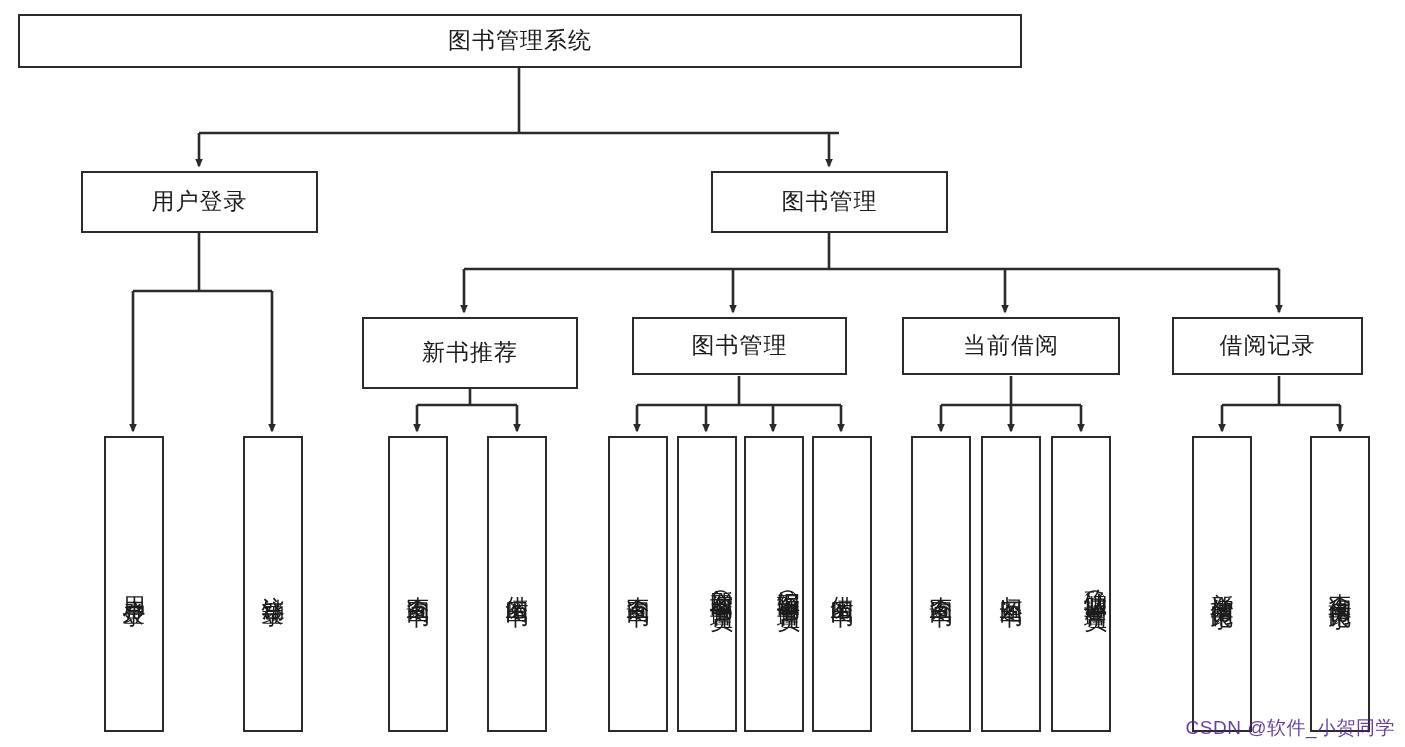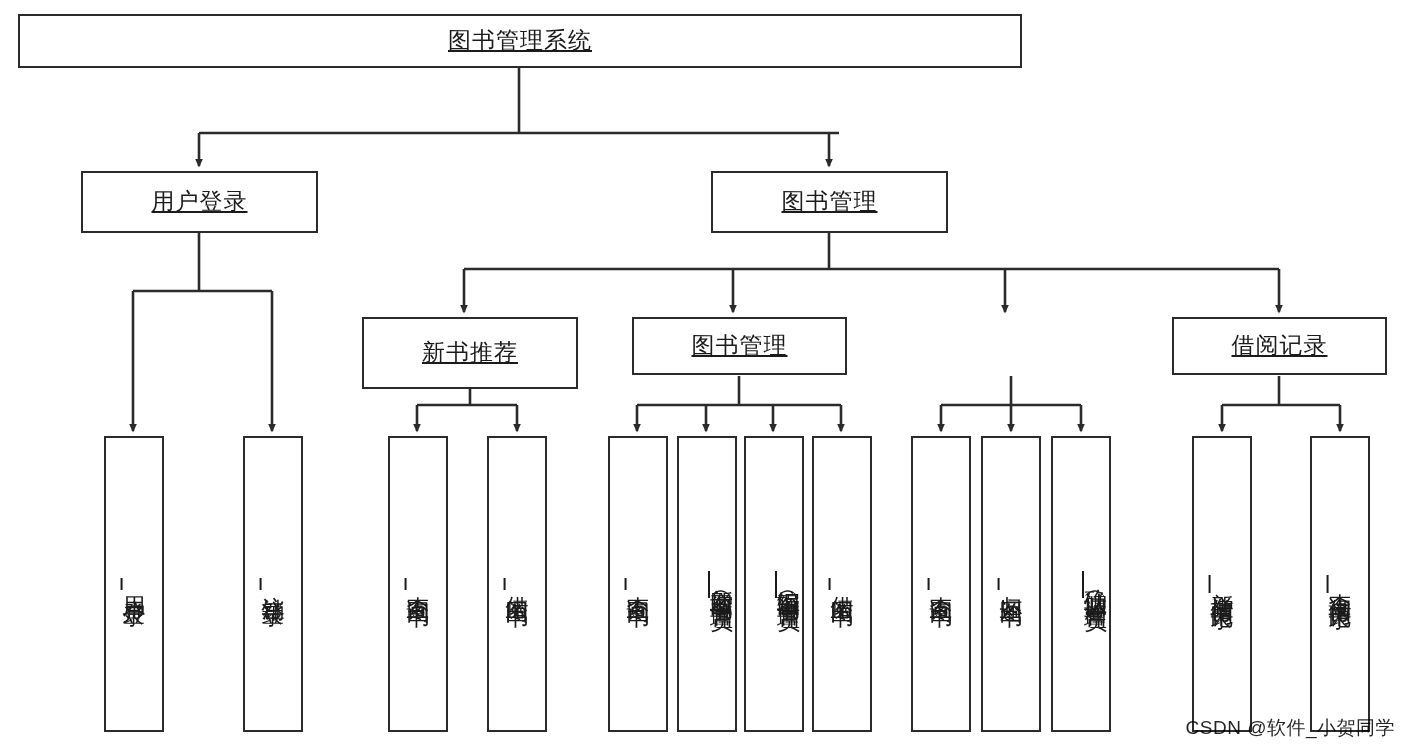--- a/index.html
+++ b/index.html
@@ -53,28 +53,27 @@
   }
   .node.vert.vtop {
     align-items: flex-start;
   }
   .node.vert.vmid {
     align-items: center;
   }
   .node-label {
     display: block;
     white-space: pre-wrap;
-    text-decoration: underline;
   }
   #watermark {
     position: absolute;
     right: 10px;
     bottom: 6px;
     font-size: 19px;
-    color: #000000;
+    color: #4c1d95;
     opacity: 0.85;
     white-space: nowrap;
     letter-spacing: 0.5px;
   }
 </style>
 </head>
 <body>
 
 <div id="diagram-root">
 
@@ -138,21 +137,24 @@
   <div class="node horiz" style="left:711px; top:171px; width:237px; height:62px;text-align:right;">
     <span class="node-label">图书管理</span>
   </div>
 
   <div class="node horiz" style="left:362px; top:317px; width:216px; height:72px;">
     <span class="node-label">新书推荐</span>
   </div>
   <div class="node horiz" style="left:632px; top:317px; width:215px; height:58px;">
     <span class="node-label">图书管理</span>
   </div>
-  <div class="node horiz" style="left:1172px; top:317px; width:215px; height:58px;">
+  <div class="node horiz" style="left:902px; top:317px; width:218px; height:58px;">
+    <span class="node-label">当前借阅</span>
+  </div>
+  <div class="node horiz" style="left:1172px; top:317px; width:191px; height:58px;">
     <span class="node-label">借阅记录</span>
   </div>
 
   <div class="node vert vmid" style="left:104px; top:436px; width:60px; height:296px;">
     <span class="node-label">用户登录</span>
   </div>
   <div class="node vert vmid" style="left:243px; top:436px; width:60px; height:296px;">
     <span class="node-label">注销登录</span>
   </div>
 

